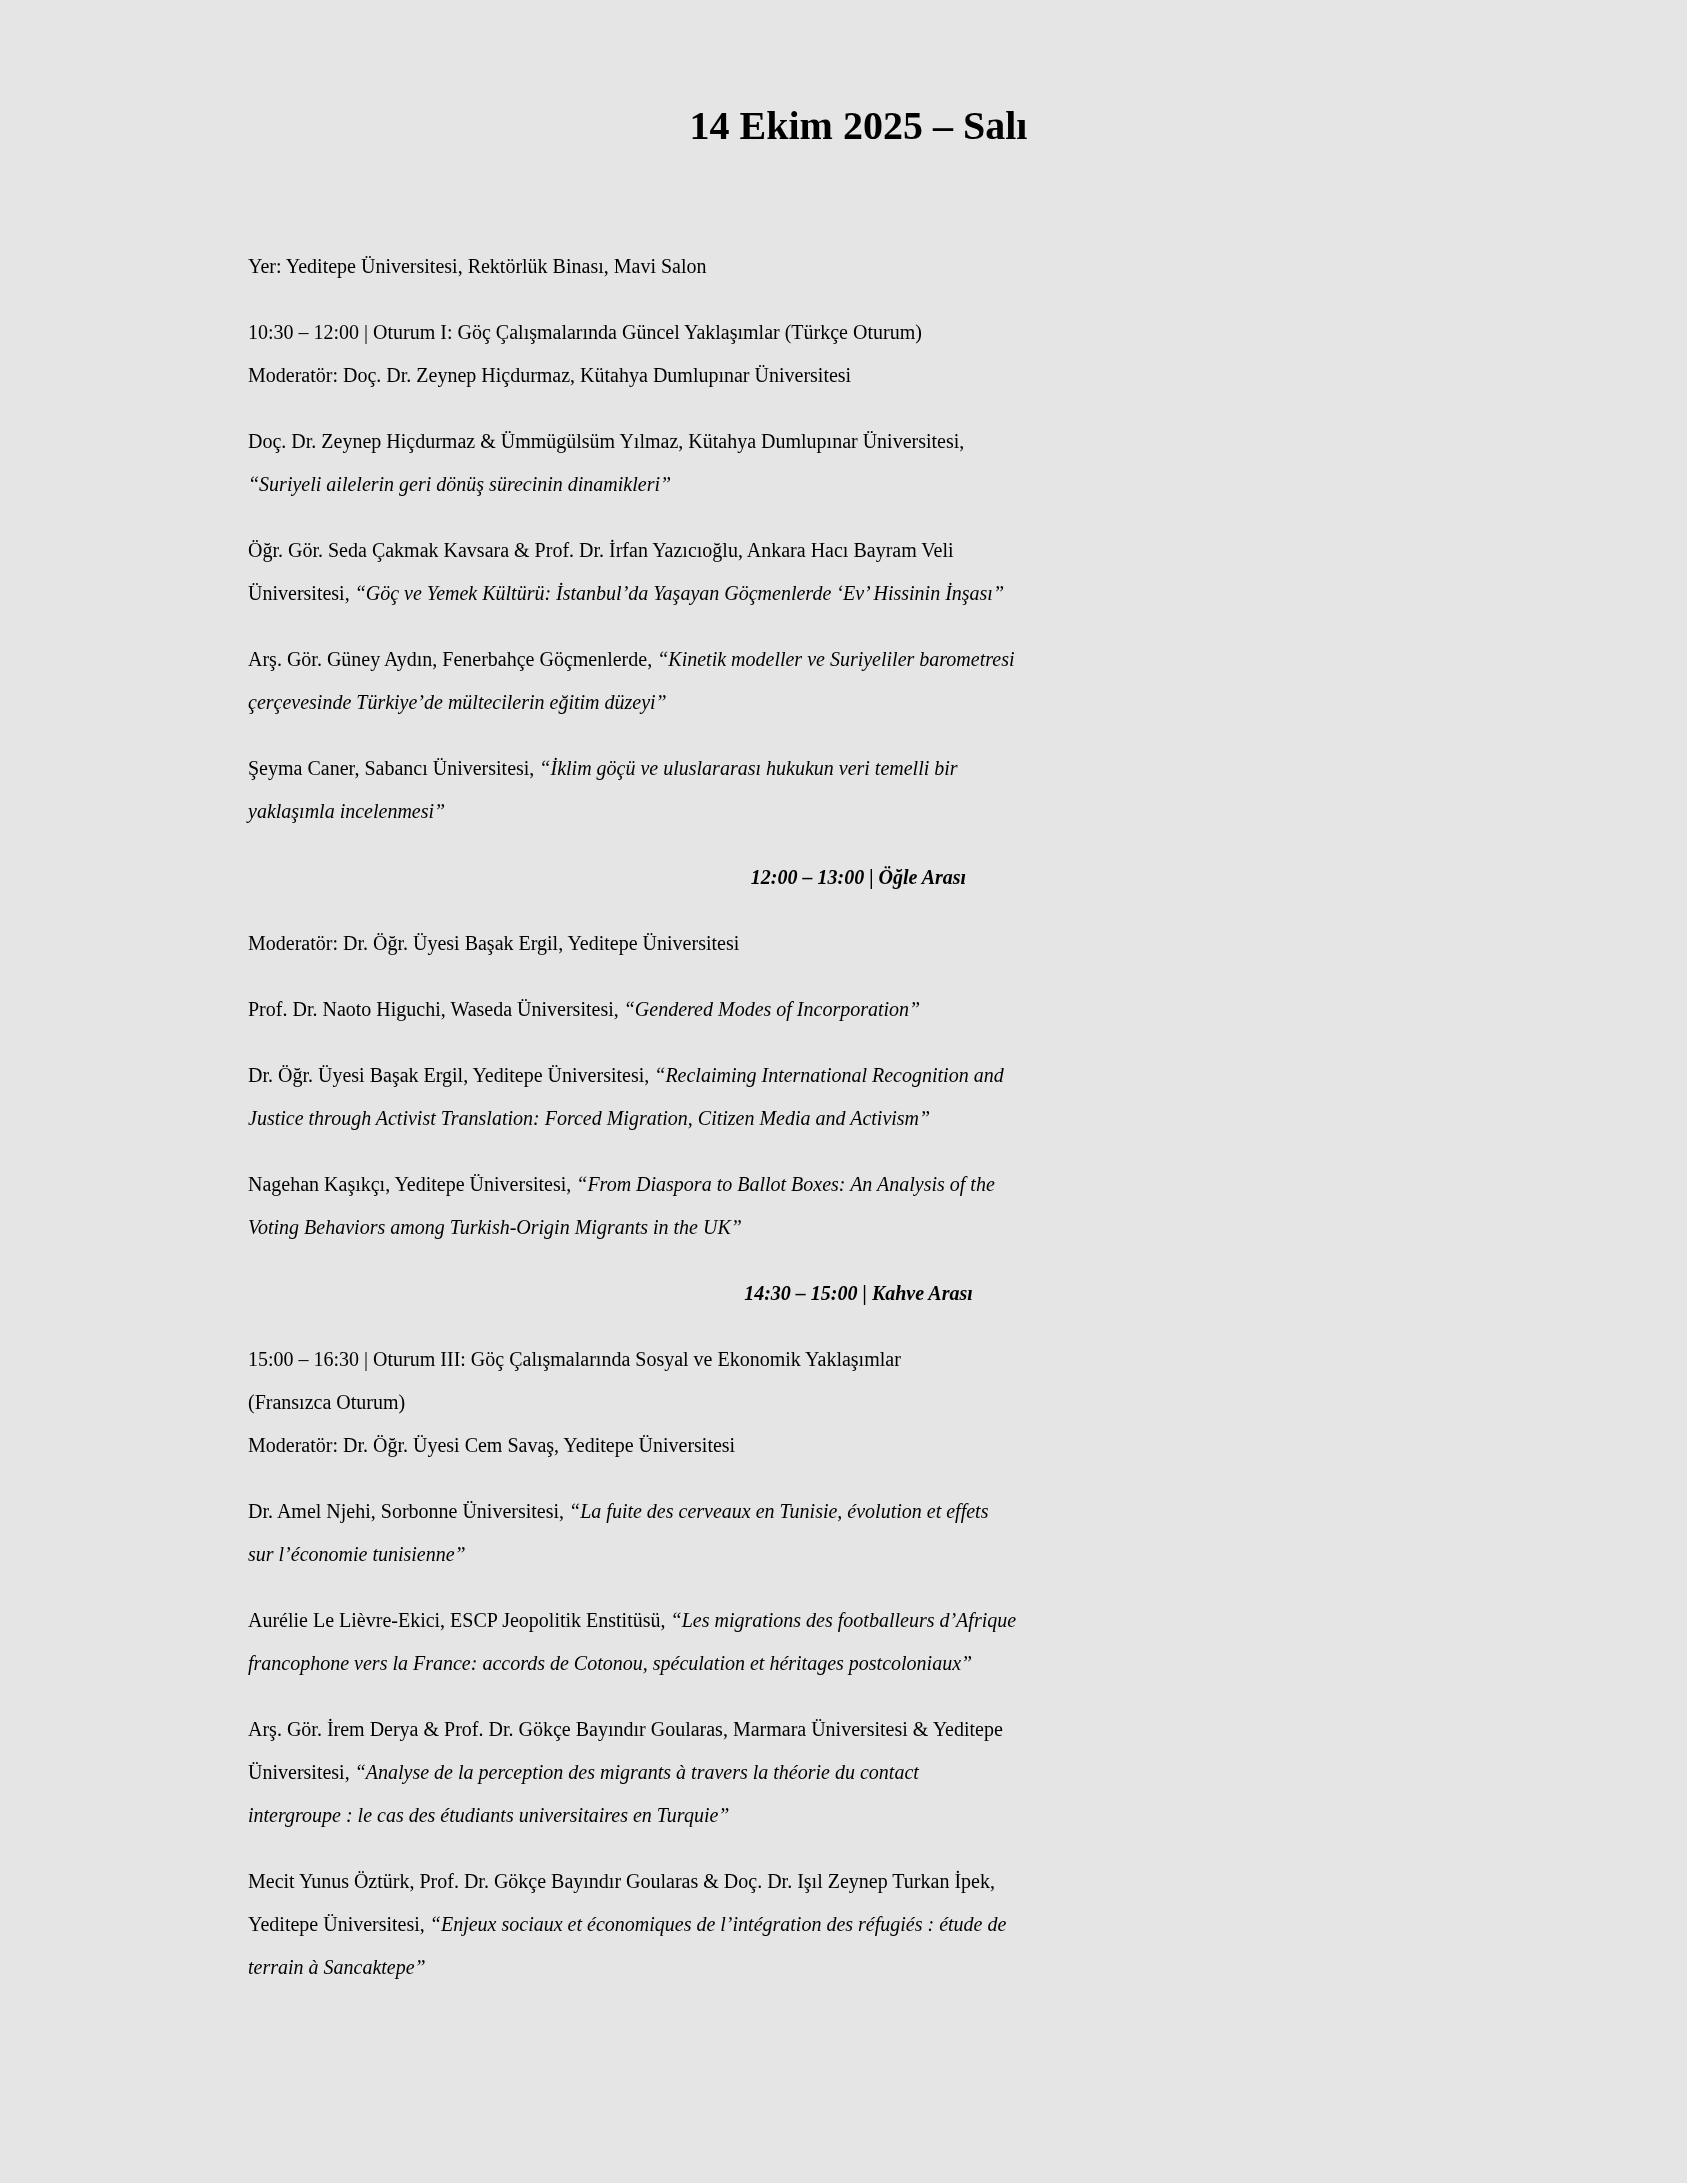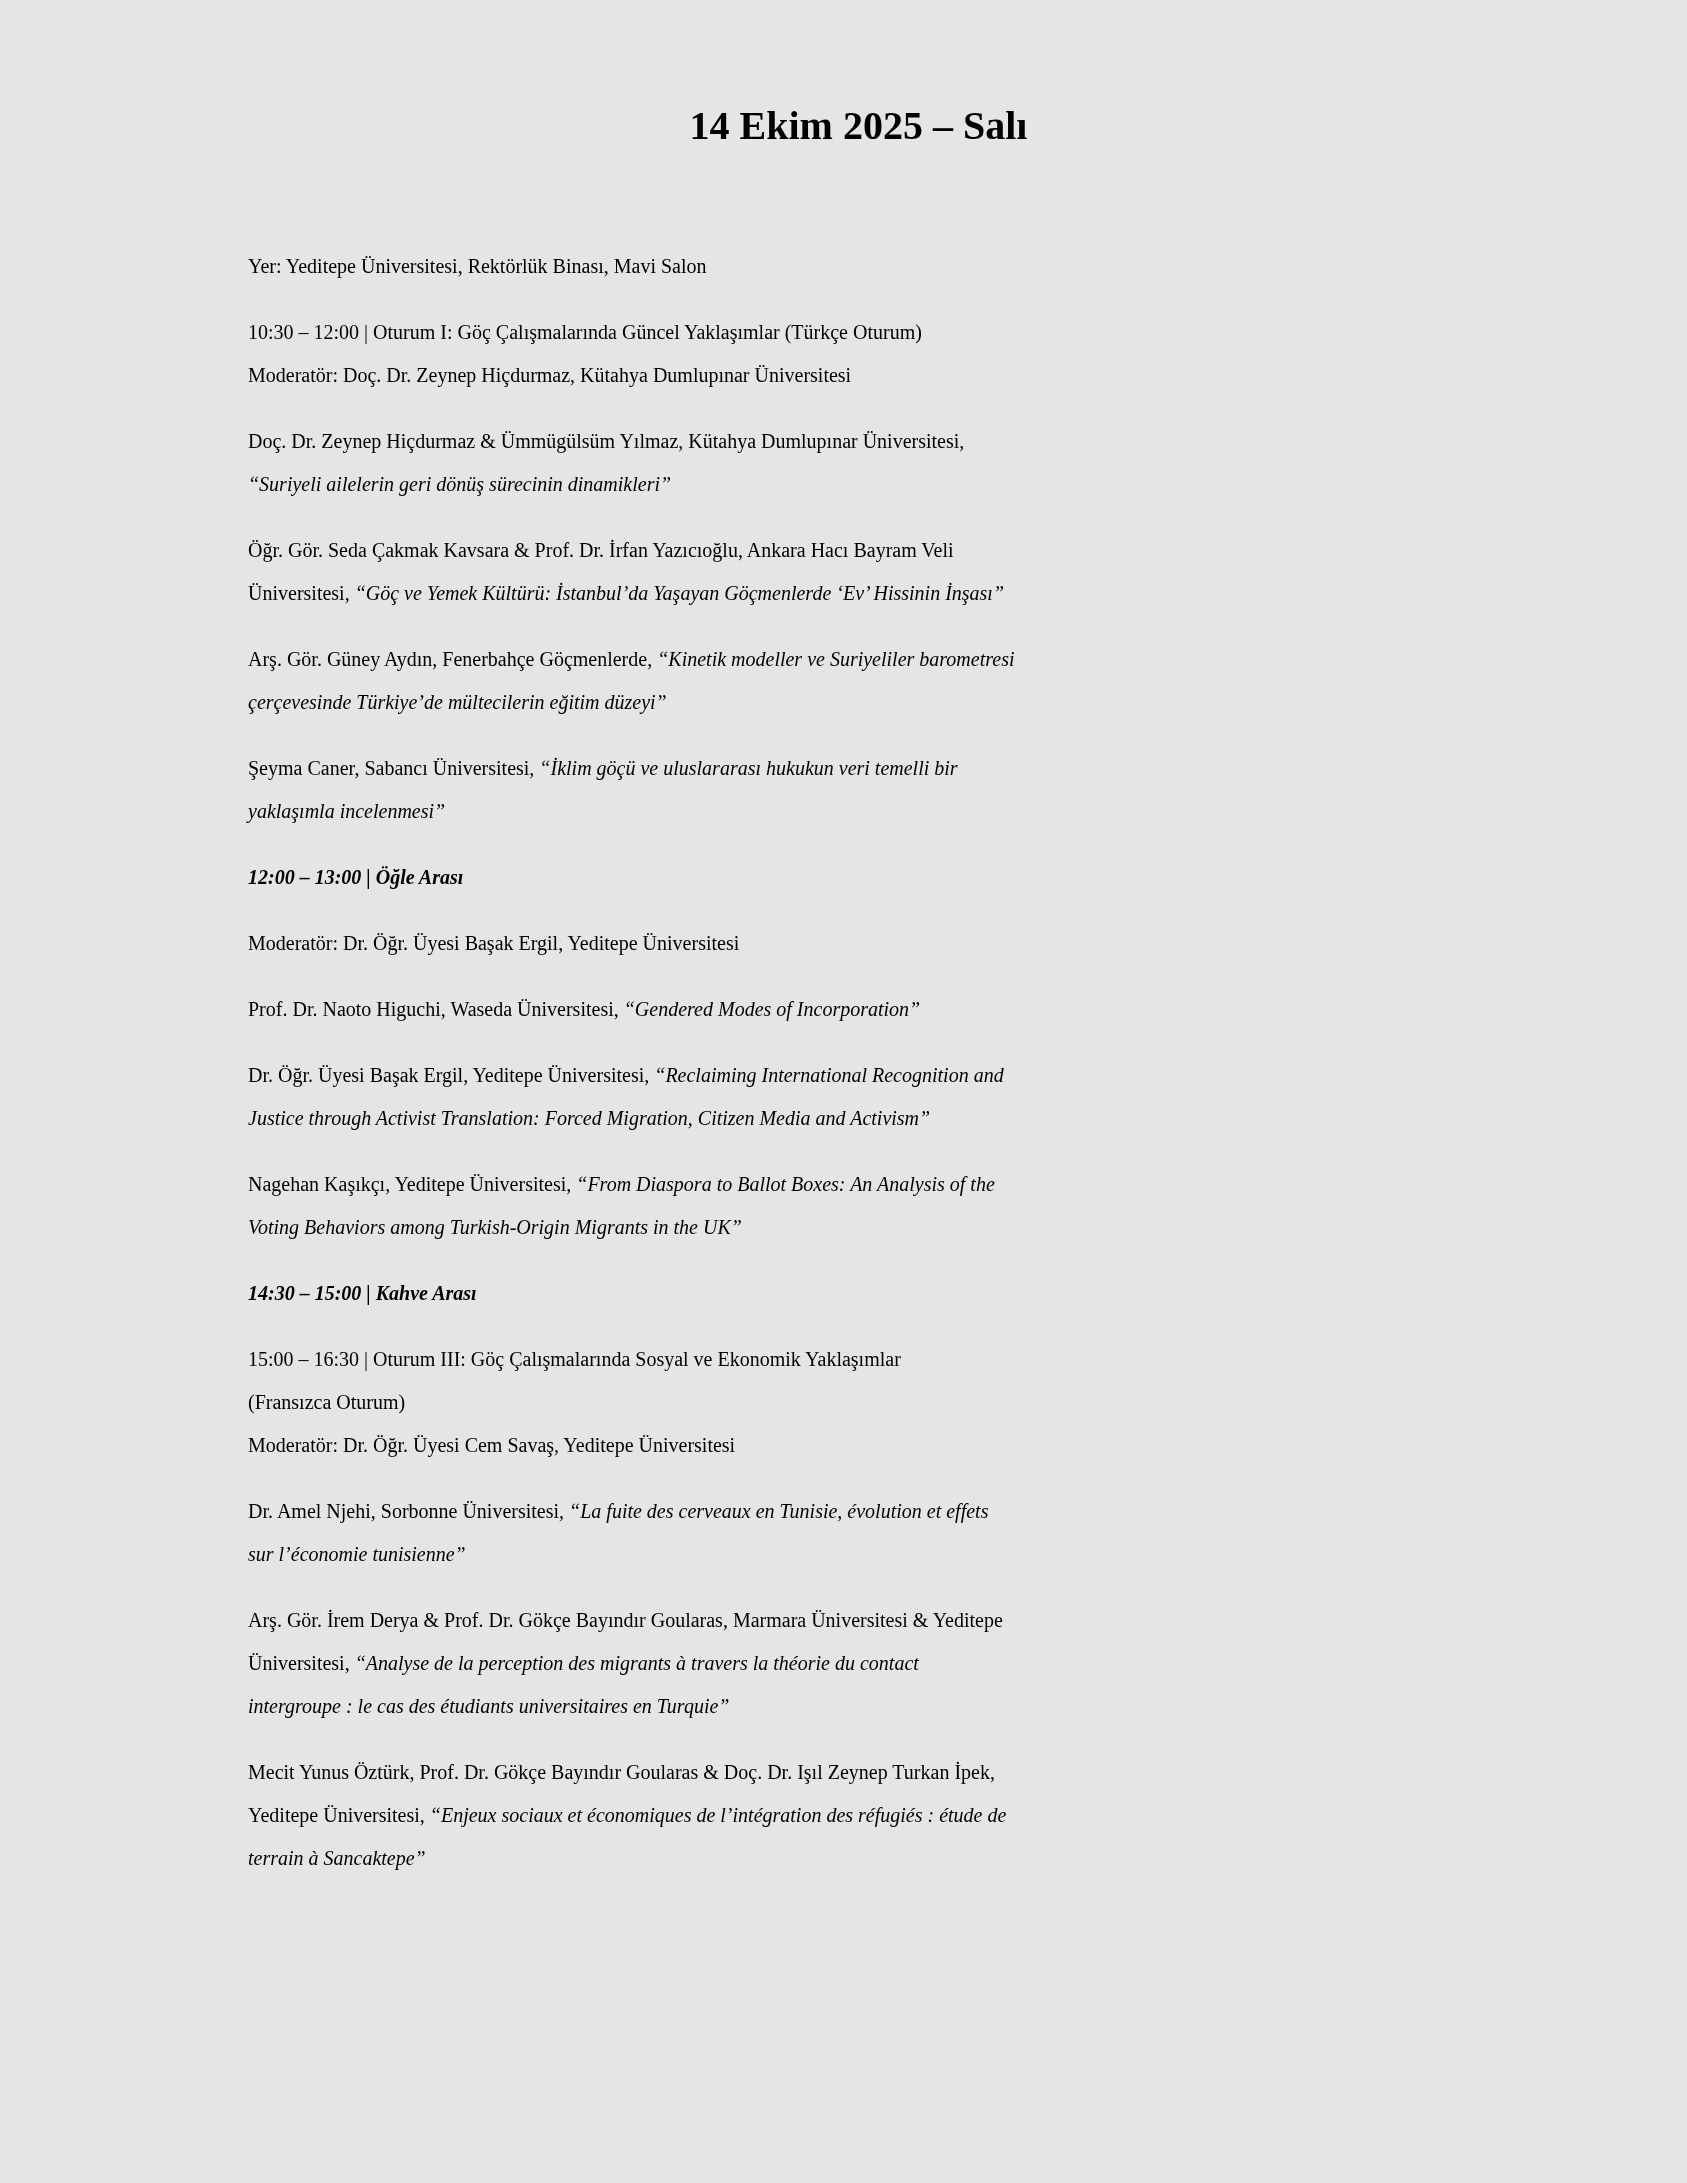--- a/index.html
+++ b/index.html
@@ -30,21 +30,21 @@
     margin: 0 0 93px 0;
     white-space: pre;
   }
   .block {
     font-size: 20px;
     line-height: 43px;
     margin: 0 0 23px 0;
     white-space: pre;
   }
   .session-break {
-    text-align: left;
+    text-align: center;
   }
   .session-break .run-bi,
   .run-bi { font-weight: 700; font-style: italic; }
   .run-b  { font-weight: 400; }
   .run-i  { font-style: italic; }
   .run-r  { font-weight: 400; font-style: normal; }
 </style>
 </head>
 <body>
 
@@ -70,20 +70,22 @@
       <p class="block paper-entry"><span class="run-r">Dr. Öğr. Üyesi Başak Ergil, Yeditepe Üniversitesi, </span><span class="run-i">“Reclaiming International Recognition and
 Justice through Activist Translation: Forced Migration, Citizen Media and Activism”</span></p>
       <p class="block paper-entry"><span class="run-r">Nagehan Kaşıkçı, Yeditepe Üniversitesi, </span><span class="run-i">“From Diaspora to Ballot Boxes: An Analysis of the
 Voting Behaviors among Turkish-Origin Migrants in the UK”</span></p>
       <p class="block session-break"><span class="run-bi">14:30 – 15:00 | Kahve Arası</span></p>
       <p class="block session-heading"><span class="run-b">15:00 – 16:30 | Oturum III: Göç Çalışmalarında Sosyal ve Ekonomik Yaklaşımlar
 (Fransızca Oturum)
 </span><span class="run-b">Moderatör:</span><span class="run-r"> Dr. Öğr. Üyesi Cem Savaş, Yeditepe Üniversitesi</span></p>
       <p class="block paper-entry"><span class="run-r">Dr. Amel Njehi, Sorbonne Üniversitesi, </span><span class="run-i">“La fuite des cerveaux en Tunisie, évolution et effets
 sur l’économie tunisienne”</span></p>
+      <p class="block paper-entry"><span class="run-r">Aurélie Le Lièvre-Ekici, ESCP Jeopolitik Enstitüsü, </span><span class="run-i">“Les migrations des footballeurs d’Afrique
+francophone vers la France: accords de Cotonou, spéculation et héritages postcoloniaux”</span></p>
       <p class="block paper-entry"><span class="run-r">Arş. Gör. İrem Derya &amp; Prof. Dr. Gökçe Bayındır Goularas, Marmara Üniversitesi &amp; Yeditepe
 Üniversitesi, </span><span class="run-i">“Analyse de la perception des migrants à travers la théorie du contact
 intergroupe : le cas des étudiants universitaires en Turquie”</span></p>
       <p class="block paper-entry"><span class="run-r">Mecit Yunus Öztürk, Prof. Dr. Gökçe Bayındır Goularas &amp; Doç. Dr. Işıl Zeynep Turkan İpek,
 Yeditepe Üniversitesi, </span><span class="run-i">“Enjeux sociaux et économiques de l’intégration des réfugiés : étude de
 terrain à Sancaktepe”</span></p>
     </div>
 </div>
 
 

